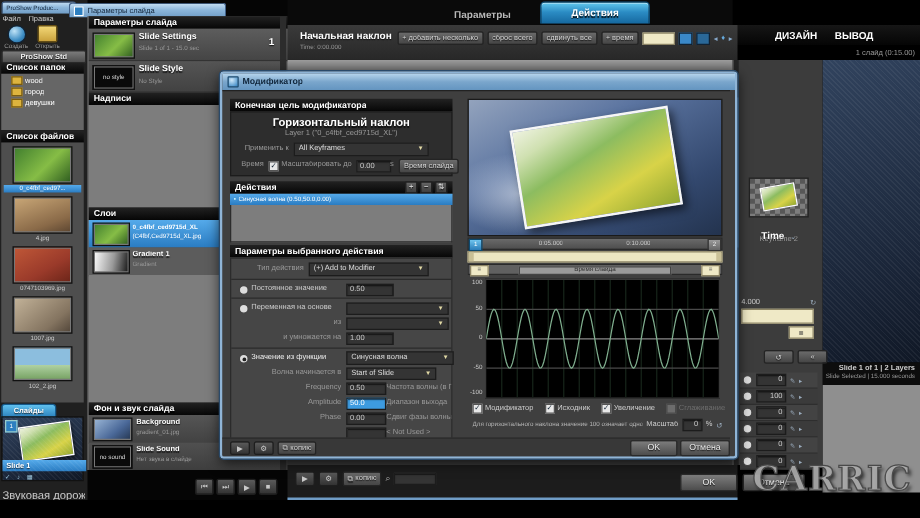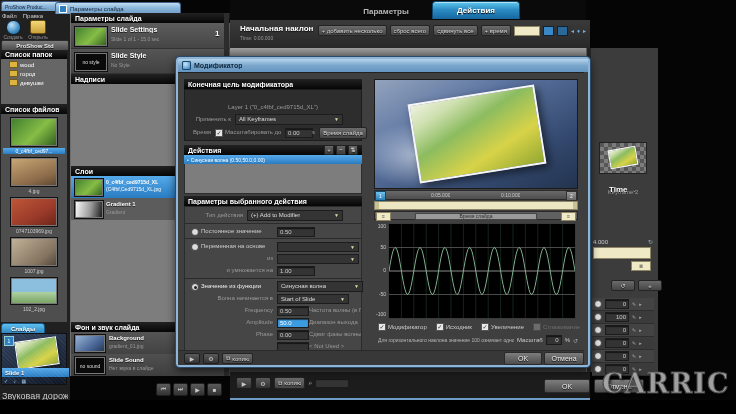--- a/index.html
+++ b/index.html
@@ -41,20 +41,33 @@
   .blueitem{background:linear-gradient(#55aaea,#2a7cc2);}
   .seprow{border-top:1px solid #2b2b2b;}
   .listgray{background:#7d7d7d;border:1px solid #2c2c2c;border-top:none;}
   .icnb{color:#c8c8c8;background:linear-gradient(#5a5a5a,#333);border:1px solid #1e1e1e;border-radius:2px;display:flex;align-items:center;justify-content:center;}
 </style>
 </head>
 <body>
 
 <div id="root">
 
+  <div class="abs" style="left:586px;top:0;width:150px;height:414px;background:#000;">
+    <div class="abs" style="left:0;top:20px;width:150px;height:16px;background:linear-gradient(#161616,#050505);display:flex;align-items:center;gap:14px;padding-left:34px;">
+      <span class="f8 b wt tsh nw">ДИЗАЙН</span>
+      <span class="f8 b wt tsh nw">ВЫВОД</span>
+    </div>
+    <div class="abs f6 mt nw" style="left:84px;top:40px;width:62px;text-align:right;">1 слайд (0:15.00)</div>
+    <div class="abs denim" style="left:72px;top:48px;width:78px;height:242px;"></div>
+    <div class="abs" style="left:50px;top:290px;width:100px;height:18px;background:#0d0d0d;text-align:right;padding-right:4px;box-sizing:border-box;">
+      <div class="f6 b lt nw" style="margin-top:2px;">Slide 1 of 1 | 2 Layers</div>
+      <div class="f5 mt nw">Slide Selected | 15.000 seconds</div>
+    </div>
+    <div class="abs" style="left:72px;top:308px;width:78px;height:86px;background:#8f8f8f;"></div>
+  </div>
 
   <div class="abs" style="left:0;top:0;width:70px;height:400px;background:#202020;">
     <div class="abs aero" style="left:1px;top:1px;width:52px;height:9px;">
       <span class="f5 nw">ProShow Produc...</span>
     </div>
     <div class="abs" style="left:2px;top:12px;width:66px;height:8px;display:flex;gap:6px;align-items:center;">
       <span class="f6 lt nw">Файл</span>
       <span class="f6 lt nw">Правка</span>
     </div>
     <div class="abs" style="left:2px;top:20px;width:66px;height:20px;">
@@ -345,20 +358,21 @@
     <div style="height:13px;background:linear-gradient(#b5d4ec,#7aa6cc 50%,#6495c0);display:flex;align-items:center;padding:0 4px;">
       <span style="width:7px;height:7px;background:radial-gradient(circle at 35% 30%,#cfe8fa,#2d7fc0);border:1px solid #1a4a70;border-radius:1px;margin-right:3px;"></span>
       <span class="f7 b nw" style="color:#10263c;">Модификатор</span>
     </div>
     <div class="abs" style="left:0;top:13px;width:406px;height:291px;background:#3f3f3f;border-top:1px solid #222;">
 
       <div class="abs hdr" style="left:6px;top:6px;width:178px;height:10px;box-sizing:border-box;">
         <span class="nw">Конечная цель модификатора</span>
       </div>
       <div class="abs" style="left:6px;top:16px;width:178px;height:52px;background:#2d2d2d;border:1px solid #1c1c1c;box-sizing:border-box;">
+        <div class="abs f9 b wt tsh nw" style="left:0;top:3px;width:176px;text-align:center;">Горизонтальный наклон</div>
         <div class="abs f6 mt nw" style="left:0;top:14px;width:176px;text-align:center;">Layer 1 ("0_c4fbf_ced9715d_XL")</div>
         <div class="abs f6 mt nw" style="left:2px;top:26px;width:44px;text-align:right;">Применить к</div>
         <div class="abs dd" style="left:50px;top:24px;width:100px;height:9px;">
           <span class="nw">All Keyframes</span>
             <span class="dda">▼</span>
         </div>
         <div class="abs f6 mt nw" style="left:8px;top:39px;">Время</div>
         <div class="abs chk" style="left:30px;top:39px;">✓</div>
         <div class="abs f6 mt nw" style="left:40px;top:39px;width:58px;">Масштабировать до</div>
         <div class="abs field" style="left:100px;top:38px;width:22px;height:8px;line-height:8px;">0.00</div>

